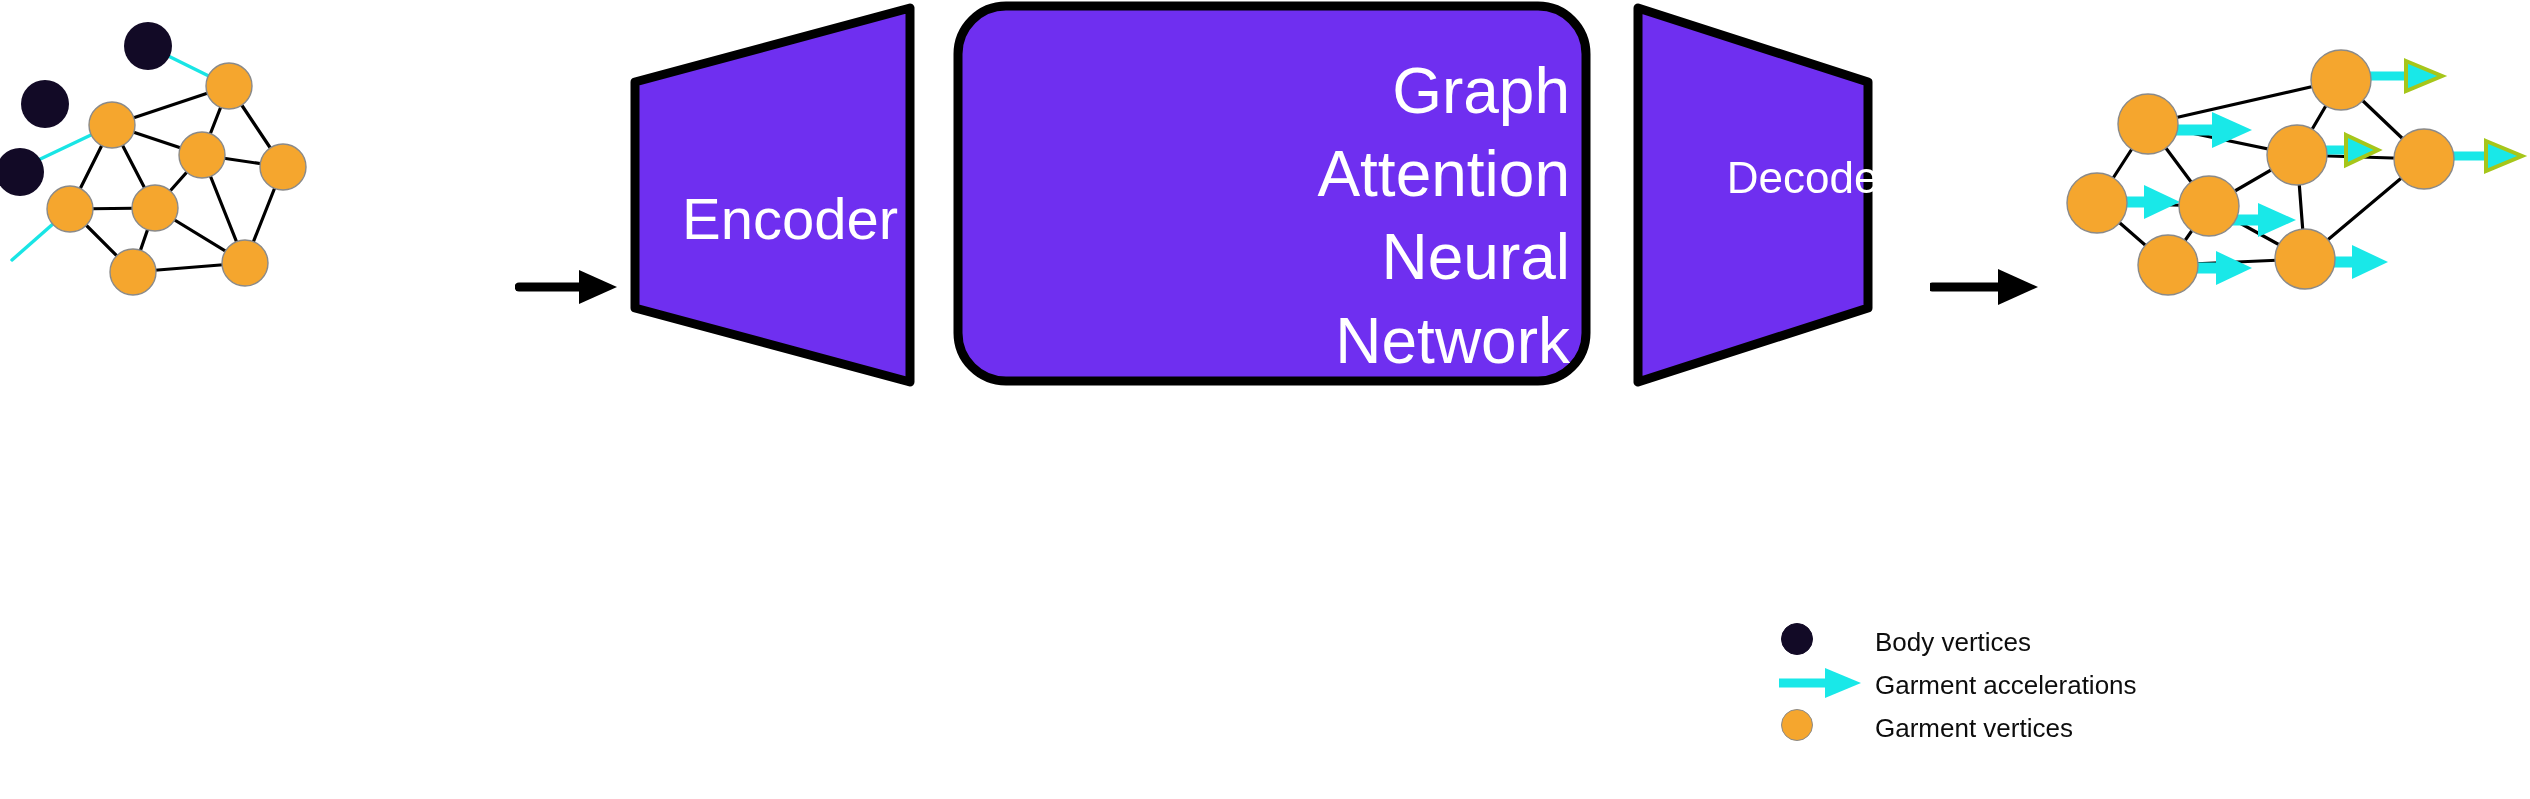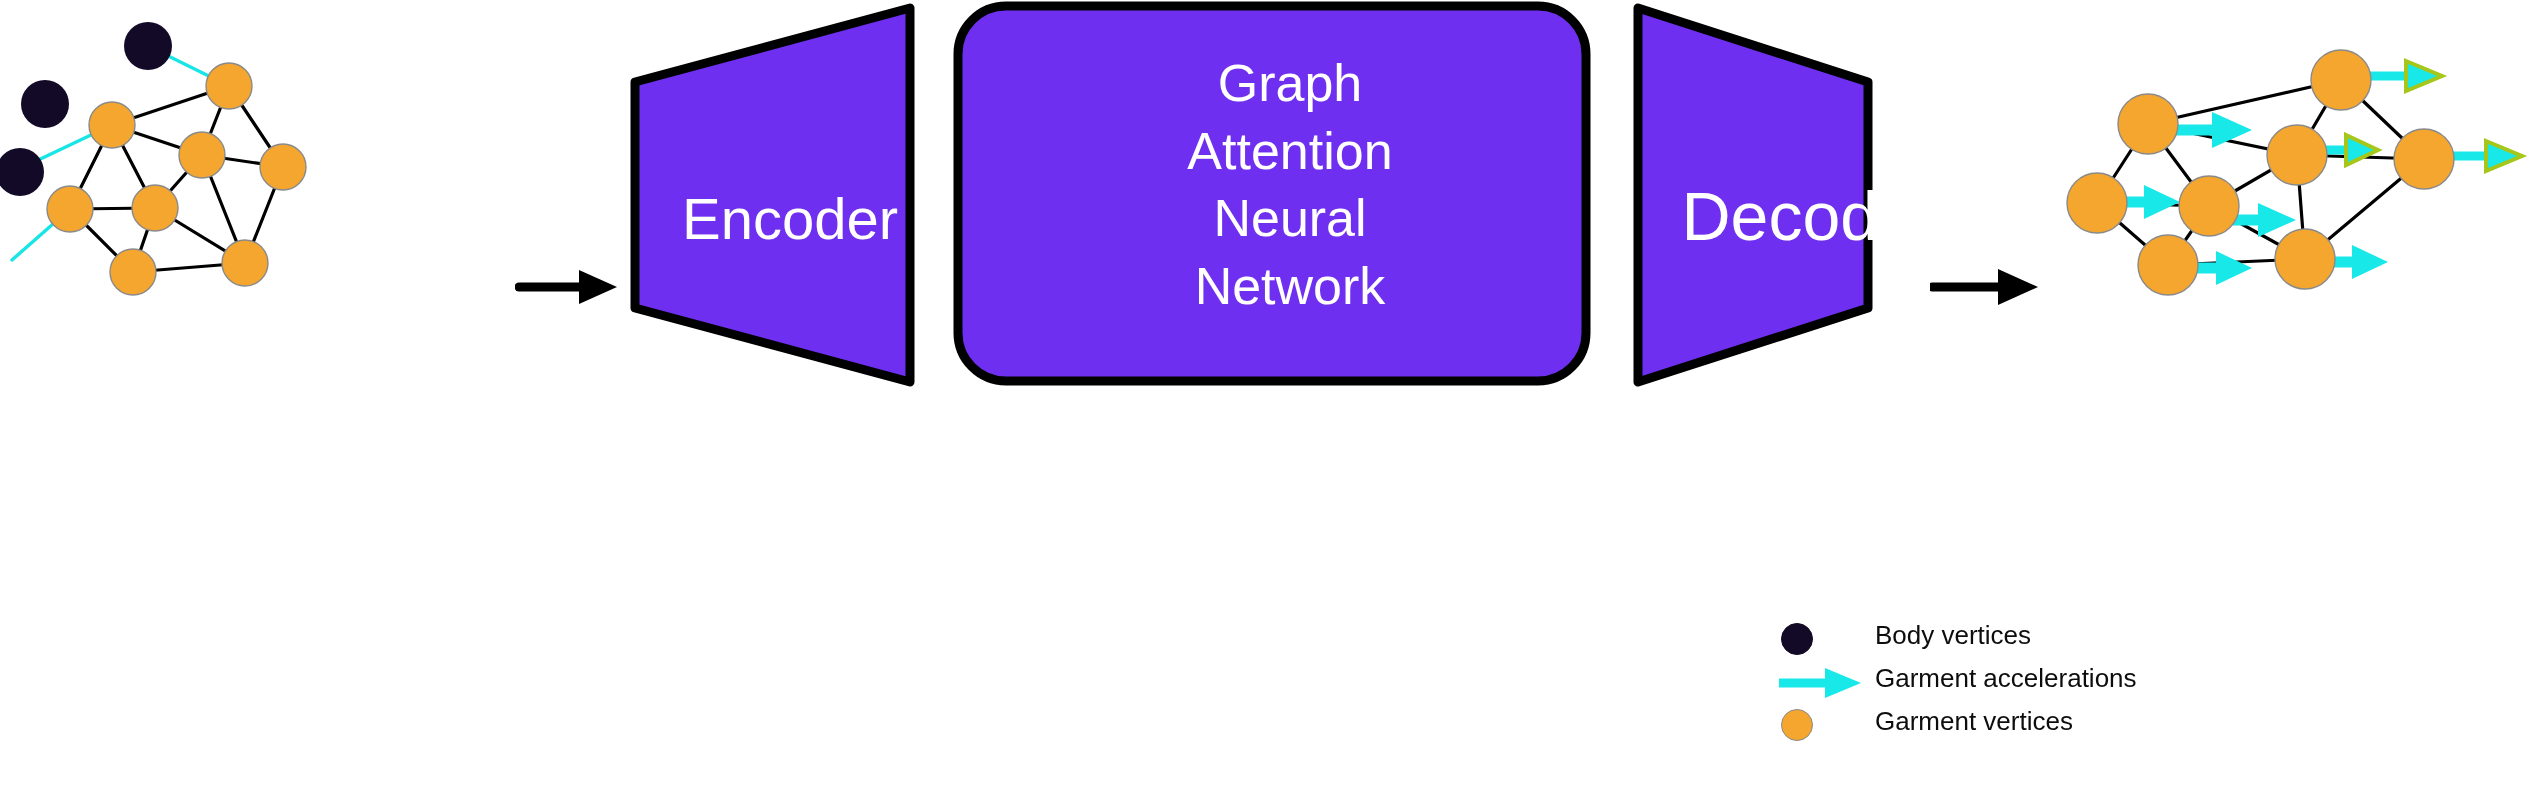--- a/index.html
+++ b/index.html
@@ -31,39 +31,39 @@
     pointer-events: none;
     user-select: none;
   }
   #encoder-label {
     left: 640px; top: 152px; width: 300px;
     font-size: 58px;
     margin-top: 33px;
   }
   #core-label {
     left: 1010px; top: 50px; width: 560px;
-    font-size: 52px;
+    font-size: 64px;
     line-height: 1.30;
+    text-align: right;
   }
   #decoder-label {
     left: 1660px; top: 152px; width: 300px;
-    font-size: 68px;
-    margin-top: 24px;
+    font-size: 44px;
   }
 
   
   #legend {
     position: absolute;
     left: 1775px;
     top: 620px;
     width: 640px;
   }
   .legend-row {
     display: flex;
-    align-items: flex-start;
+    align-items: flex-end;
     height: 38px;
     margin-bottom: 5px;
   }
   .legend-swatch {
     width: 100px;
     height: 38px;
     flex: 0 0 100px;
     position: relative;
   }
   .legend-dot {

